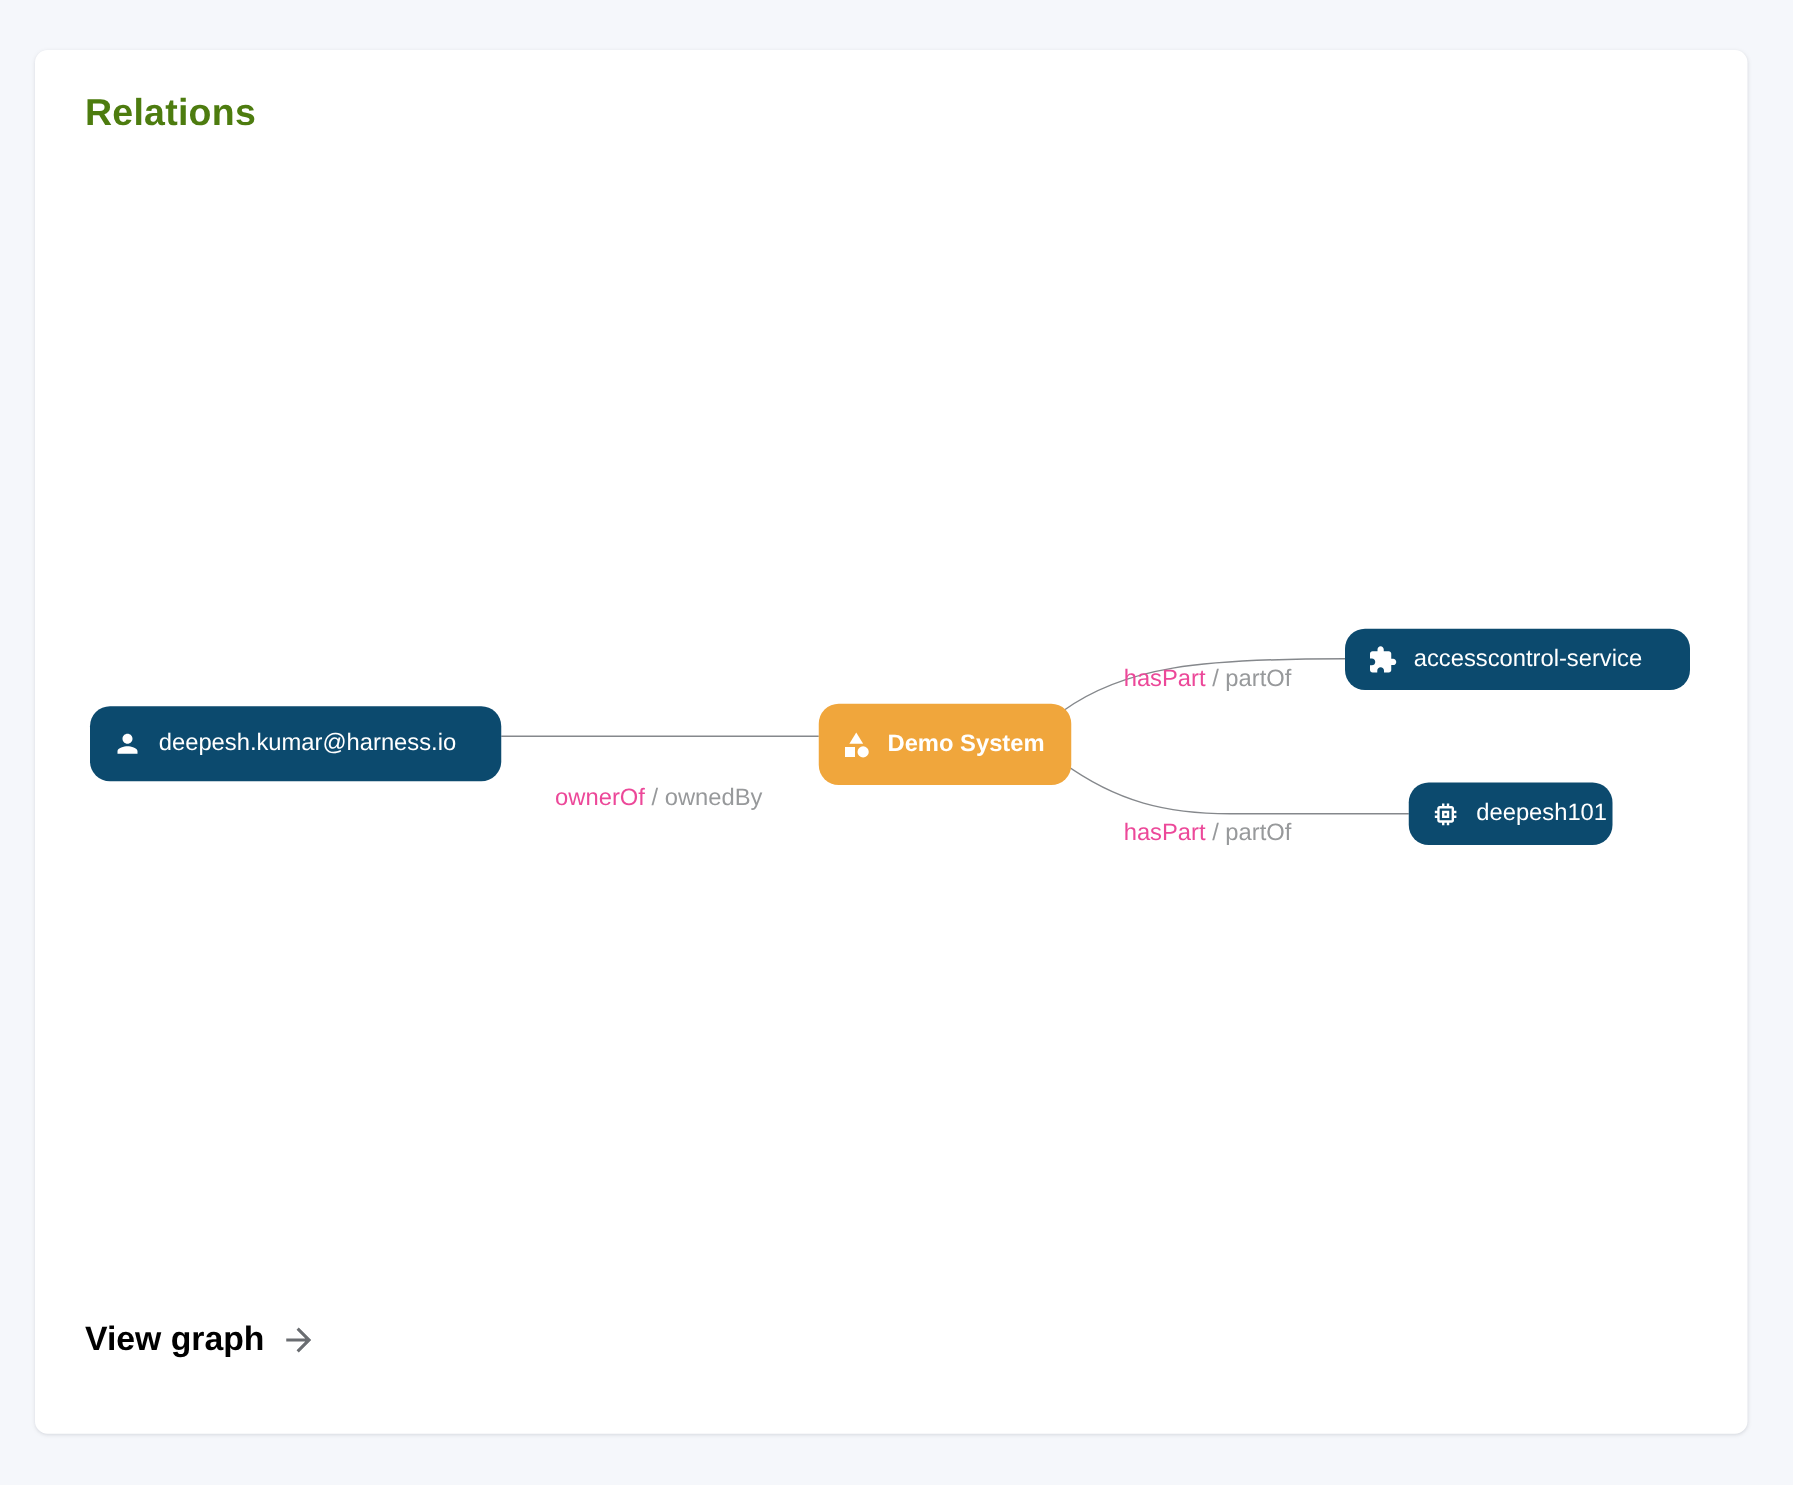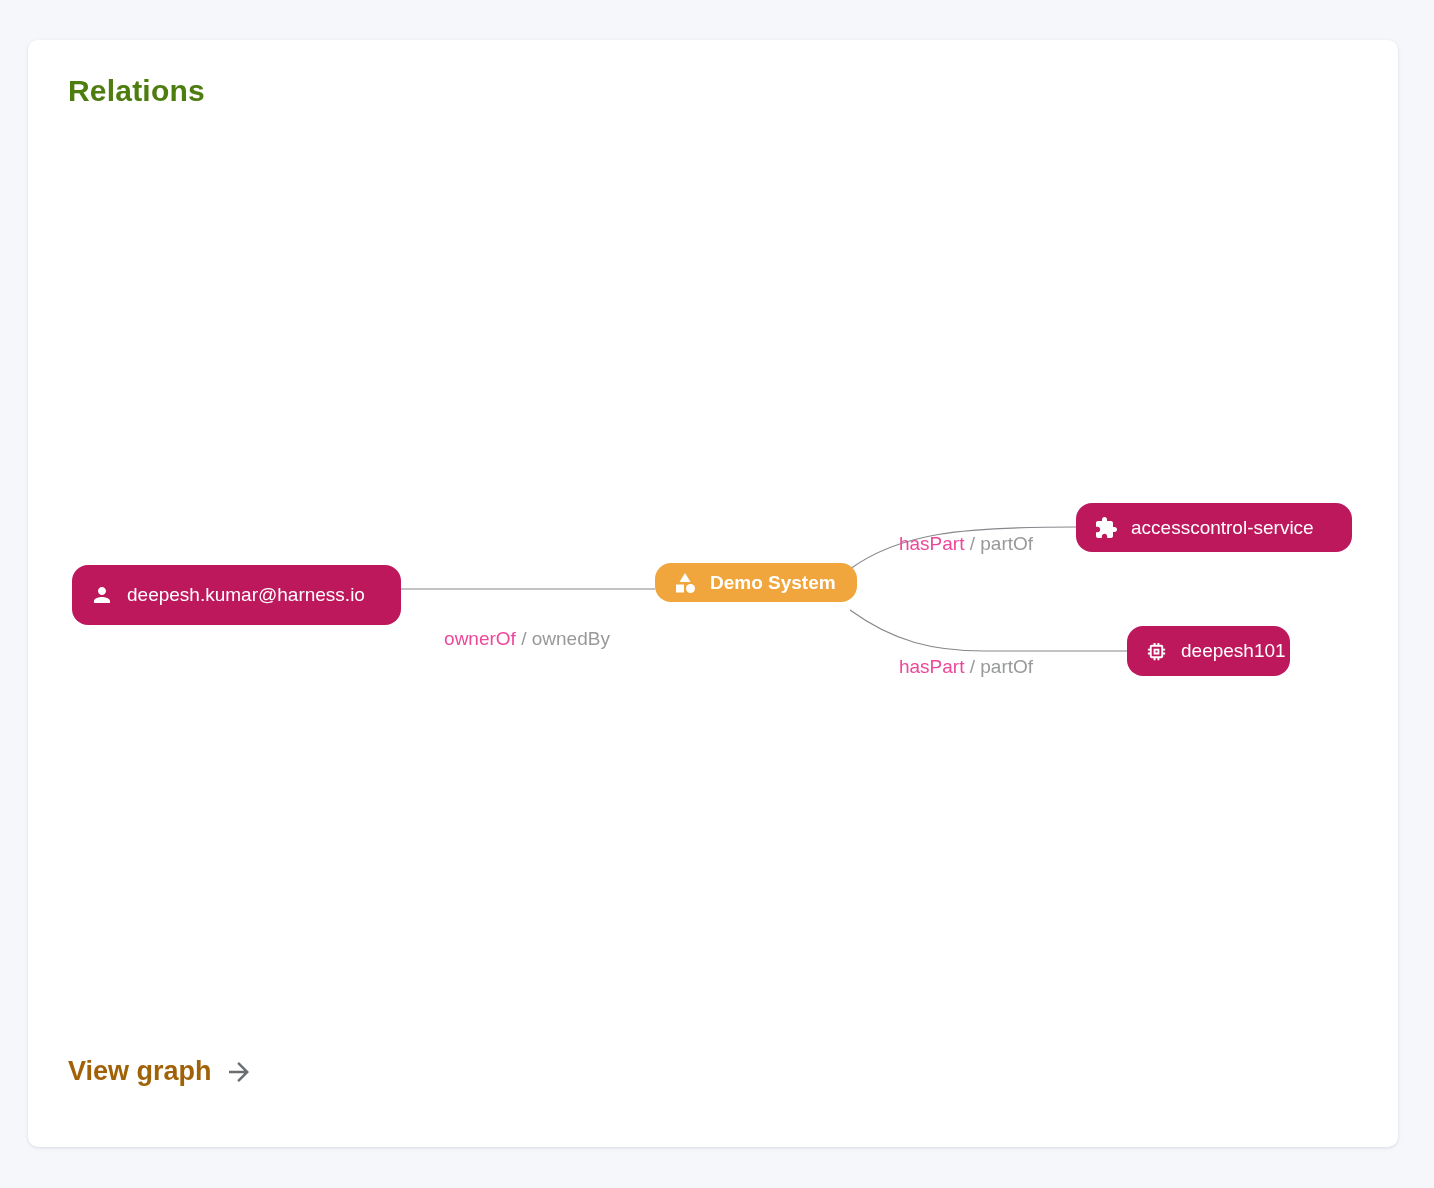--- a/index.html
+++ b/index.html
@@ -48,24 +48,24 @@
     align-items: center;
     gap: 13px;
     padding: 0 18px;
     border-radius: 16px;
     color: #ffffff;
     font-size: 19px;
     cursor: pointer;
     white-space: nowrap;
   }
   .node svg { flex: 0 0 auto; display: block; }
-  .node-blue   { background: #be185d; font-weight: 400; }
+  .node-blue   { background: #0c4a6e; font-weight: 400; }
   .node-orange { background: #f0a63c; font-weight: 700; }
   .node-user    { left: 44px;  top: 525px; width: 329px; height: 60px; }
-  .node-system  { left: 627px; top: 523px; width: 202px; height: 39px; }
+  .node-system  { left: 627px; top: 523px; width: 202px; height: 65px; }
   .node-service { left: 1048px;top: 463px; width: 276px; height: 49px; }
   .node-resource{ left: 1099px;top: 586px; width: 163px; height: 50px; }
   .edge-label {
     position: absolute;
     transform: translateX(-50%);
     white-space: nowrap;
     font-size: 19px;
   }
   .edge-label .lp { color: #ec4899; }
   .edge-label .ls { color: #97999b; }
@@ -73,21 +73,21 @@
   .edge-label-2 { left: 938px; top: 493px; }
   .edge-label-3 { left: 938px; top: 616px; }
   .view-graph {
     position: absolute;
     left: 40px; bottom: 60px;
     display: inline-flex;
     align-items: center;
     gap: 12px;
     font-size: 27px;
     font-weight: 700;
-    color: #a16207;
+    color: #000000;
     text-decoration: none;
     cursor: pointer;
     z-index: 3;
   }
   .view-graph svg { display: block; }
 </style>
 </head>
 <body>
 
 <div class="page">

